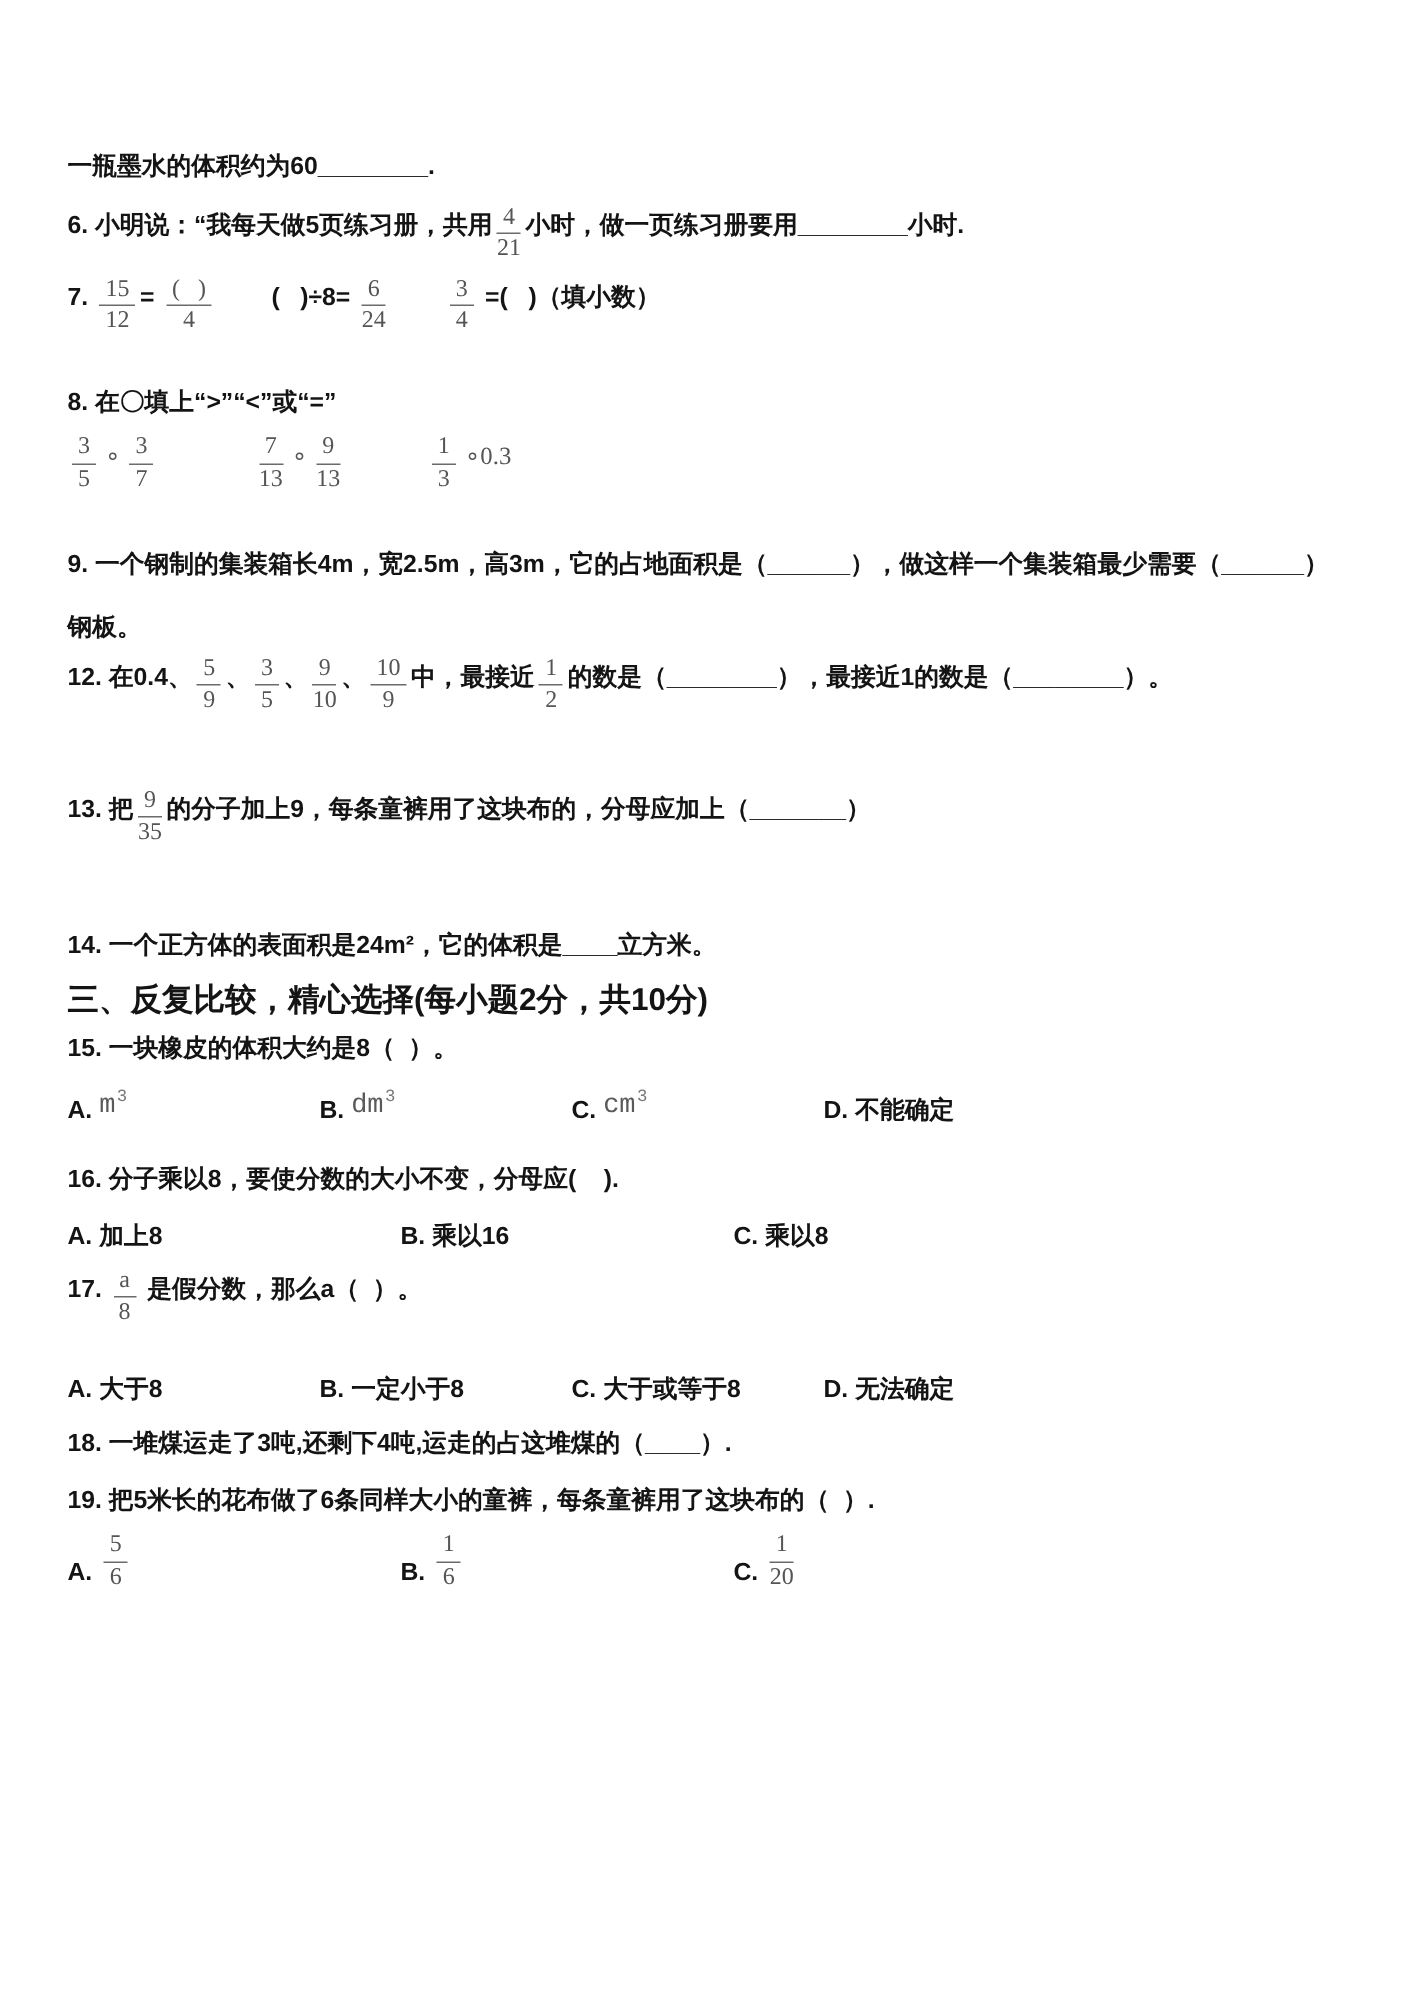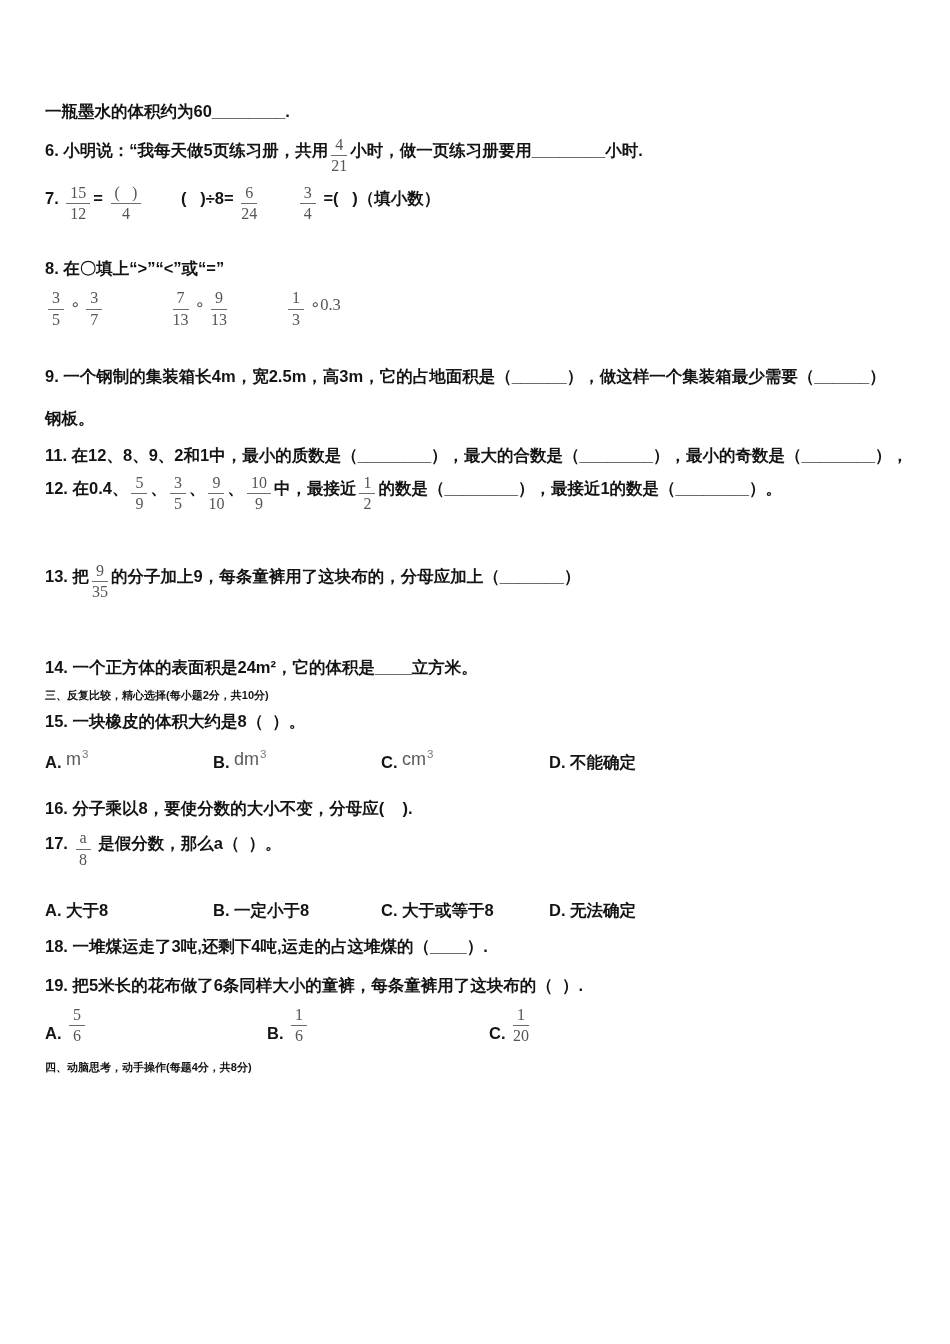--- a/index.html
+++ b/index.html
@@ -27,26 +27,26 @@
   }
   .frac{
     display:inline-block;text-align:center;
     font-family:"Liberation Serif","DejaVu Serif",serif;
     font-weight:400;color:#555;font-size:16px;line-height:1.15;
     vertical-align:-15px;margin:0 3px;
   }
   .frac .num{display:block;border-bottom:1.4px solid #6b6b6b;padding:0 4px 1px}
   .frac .den{display:block;padding-top:1px}
   .unit{
-    font-family:Liberation Sans, sans-serif;
+    font-family:Liberation Mono, monospace;
     font-weight:400;color:#5a5a5a;font-size:18px;
     display:inline-block;transform:translateY(-3px);
   }
   .unit sup{font-size:11.5px;color:#777;margin-left:1px}
-  .heading{font-size:11px}
+  .heading{font-size:21px}
   .opt-row{display:flex;align-items:flex-end}
   .opt{display:flex;align-items:flex-end;flex:0 0 auto}
   .cols4 .opt{width:168px}
   .cols3 .opt{width:222px}
   .opt-row .opt:last-child{width:auto}
 
   [data-block="q6"]{}
   [data-block="q7"]{margin-top:8px}
   [data-block="q8"]{margin-top:34px}
   [data-block="q8-compare"]{margin-top:8px}
@@ -76,28 +76,27 @@
 
 <div class="page">
   <div id="content">
       <div class="line" data-block="q5-blank-line"><span class="zh">一瓶墨水的体积约为60________.</span></div>
       <div class="line" data-block="q6"><span class="zh">6. 小明说：“我每天做5页练习册，共用</span><span class="frac"><span class="num">4</span><span class="den">21</span></span><span class="zh">小时，做一页练习册要用________小时.</span></div>
       <div class="line" data-block="q7"><span class="zh">7. </span><span class="frac"><span class="num">15</span><span class="den">12</span></span><span class="zh">= </span><span class="frac"><span class="num">(   )</span><span class="den">4</span></span><span class="zh">        (   )÷8= </span><span class="frac"><span class="num">6</span><span class="den">24</span></span><span class="zh">        </span><span class="frac"><span class="num">3</span><span class="den">4</span></span><span class="zh"> =(   )（填小数）</span></div>
       <div class="line" data-block="q8"><span class="zh">8. 在〇填上“&gt;”“&lt;”或“=”</span></div>
       <div class="line" data-block="q8-compare"><span class="frac"><span class="num">3</span><span class="den">5</span></span><span class="serif">∘</span><span class="frac"><span class="num">3</span><span class="den">7</span></span><span class="zh">              </span><span class="frac"><span class="num">7</span><span class="den">13</span></span><span class="serif">∘</span><span class="frac"><span class="num">9</span><span class="den">13</span></span><span class="zh">            </span><span class="frac"><span class="num">1</span><span class="den">3</span></span><span class="serif">∘0.3</span></div>
       <div class="line" data-block="q9-line1"><span class="zh">9. 一个钢制的集装箱长4m，宽2.5m，高3m，它的占地面积是（______），做这样一个集装箱最少需要（______）</span></div>
       <div class="line" data-block="q9-line2"><span class="zh">钢板。</span></div>
-      <div class="line" data-block="q11-line1"><span class="zh">11. 在12、8、9、2和1中，最小的质数是（________），最大的合数是（________），最小的奇数是（________），</span></div>
       <div class="line" data-block="q12"><span class="zh">12. 在0.4、</span><span class="frac"><span class="num">5</span><span class="den">9</span></span><span class="zh">、</span><span class="frac"><span class="num">3</span><span class="den">5</span></span><span class="zh">、</span><span class="frac"><span class="num">9</span><span class="den">10</span></span><span class="zh">、</span><span class="frac"><span class="num">10</span><span class="den">9</span></span><span class="zh">中，最接近</span><span class="frac"><span class="num">1</span><span class="den">2</span></span><span class="zh">的数是（________），最接近1的数是（________）。</span></div>
       <div class="line" data-block="q13"><span class="zh">13. 把</span><span class="frac"><span class="num">9</span><span class="den">35</span></span><span class="zh">的分子加上9，每条童裤用了这块布的，分母应加上（_______）</span></div>
       <div class="line" data-block="q14"><span class="zh">14. 一个正方体的表面积是24m²，它的体积是____立方米。</span></div>
       <div class="line heading" data-block="section-3"><span class="zh">三、反复比较，精心选择(每小题2分，共10分)</span></div>
       <div class="line" data-block="q15"><span class="zh">15. 一块橡皮的体积大约是8（  ）。</span></div>
       <div class="line opt-row cols4" data-block="q15-options"><span class="opt"><span class="zh">A. </span><span class="unit"><span>m</span><sup>3</sup></span></span><span class="opt"><span class="zh">B. </span><span class="unit"><span>dm</span><sup>3</sup></span></span><span class="opt"><span class="zh">C. </span><span class="unit"><span>cm</span><sup>3</sup></span></span><span class="opt"><span class="zh">D. 不能确定</span></span></div>
       <div class="line" data-block="q16"><span class="zh">16. 分子乘以8，要使分数的大小不变，分母应(    ).</span></div>
+      <div class="line opt-row cols3" data-block="q16-options"><span class="opt"><span class="zh">A. 加上8</span></span><span class="opt"><span class="zh">B. 乘以16</span></span><span class="opt"><span class="zh">C. 乘以8</span></span></div>
       <div class="line" data-block="q17"><span class="zh">17. </span><span class="frac"><span class="num">a</span><span class="den">8</span></span><span class="zh"> 是假分数，那么a（  ）。</span></div>
       <div class="line opt-row cols4" data-block="q17-options"><span class="opt"><span class="zh">A. 大于8</span></span><span class="opt"><span class="zh">B. 一定小于8</span></span><span class="opt"><span class="zh">C. 大于或等于8</span></span><span class="opt"><span class="zh">D. 无法确定</span></span></div>
       <div class="line" data-block="q18"><span class="zh">18. 一堆煤运走了3吨,还剩下4吨,运走的占这堆煤的（____）.</span></div>
       <div class="line" data-block="q19"><span class="zh">19. 把5米长的花布做了6条同样大小的童裤，每条童裤用了这块布的（  ）.</span></div>
       <div class="line opt-row cols3" data-block="q19-options"><span class="opt"><span class="zh">A. </span><span class="frac"><span class="num">5</span><span class="den">6</span></span></span><span class="opt"><span class="zh">B. </span><span class="frac"><span class="num">1</span><span class="den">6</span></span></span><span class="opt"><span class="zh">C. </span><span class="frac"><span class="num">1</span><span class="den">20</span></span></span></div>
-      <div class="line heading" data-block="section-4"><span class="zh">四、动脑思考，动手操作(每题4分，共8分)</span></div>
     </div>
 </div>
 
 </body></html>

